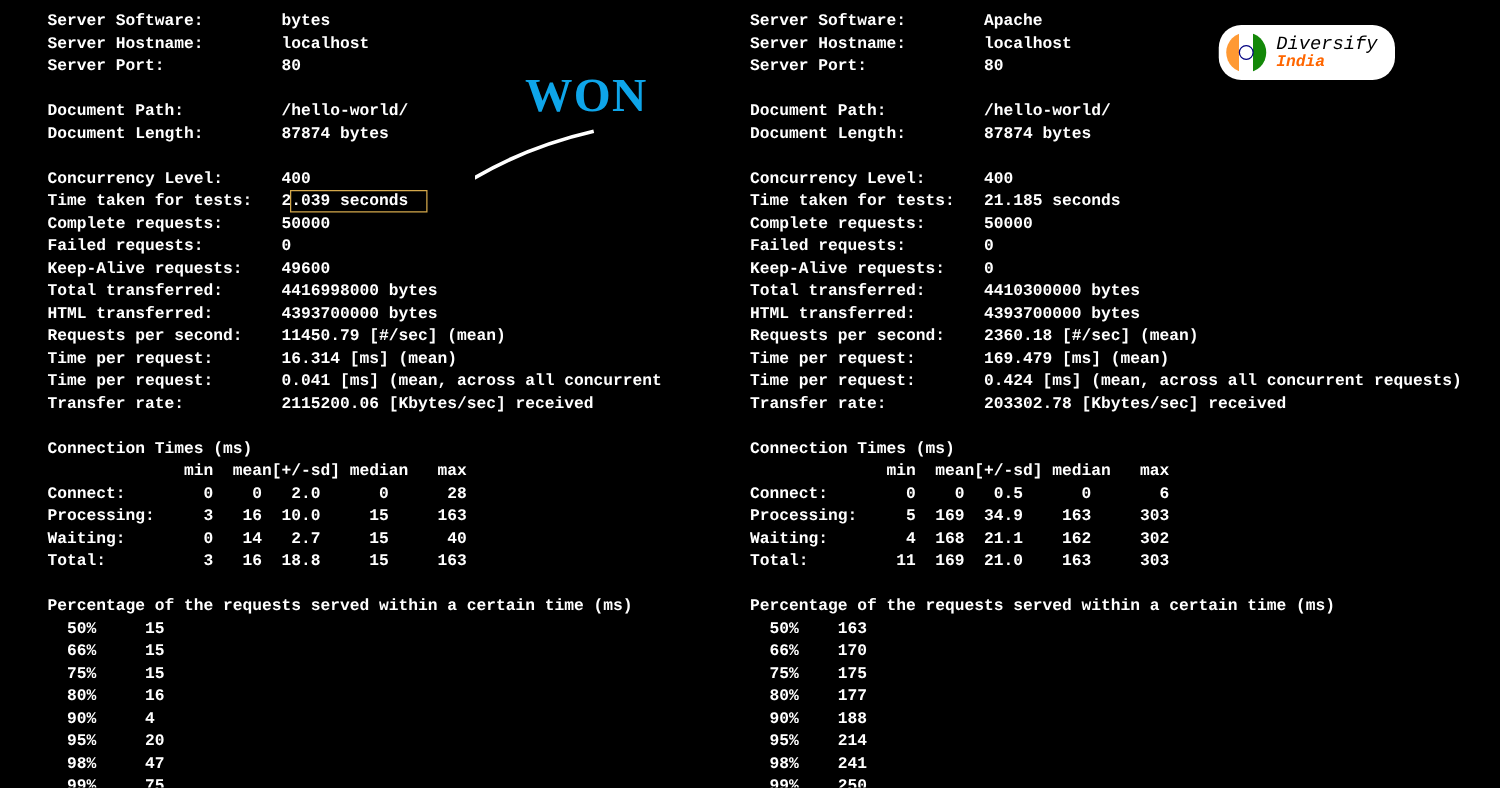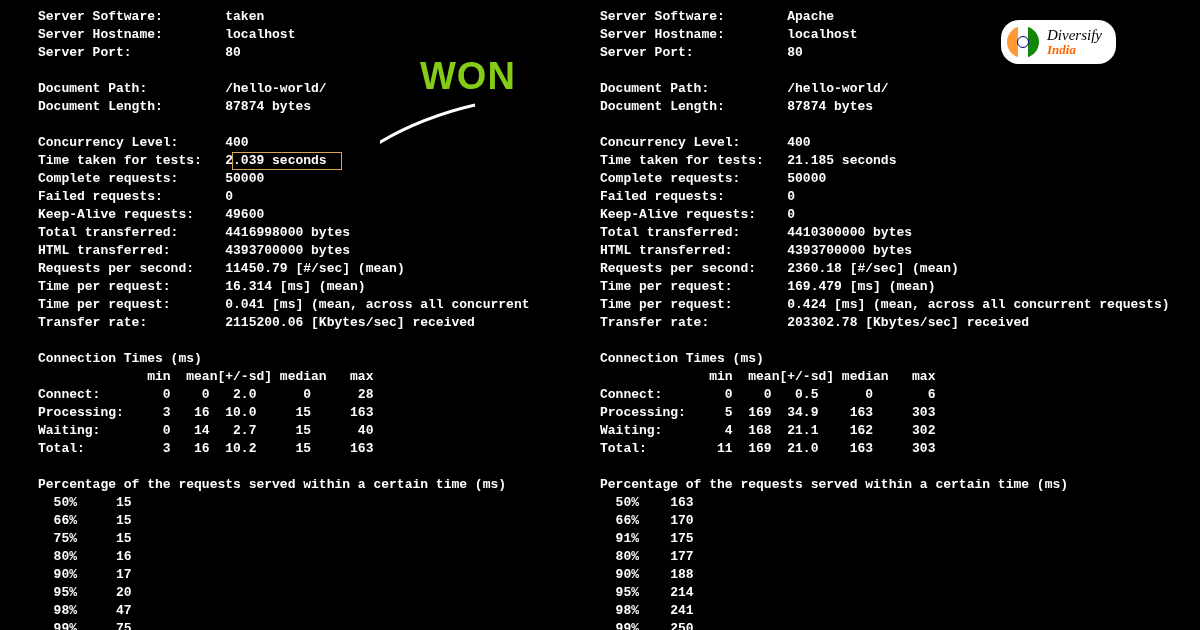--- a/index.html
+++ b/index.html
@@ -51,42 +51,42 @@
     width: 10px;
     height: 10px;
     border: 1px solid #000080;
     border-radius: 50%;
     background: #fff;
   }
   .badge-text {
     display: flex;
     flex-direction: column;
     line-height: 1;
-    font-family: Liberation Serif, serif;
+    font-family: Liberation Mono, monospace;
     font-weight: normal;
   }
   .badge-top {
     color: #000;
     font-size: 15px;
     font-style: italic;
   }
   .badge-bottom {
     color: #ff6600;
     font-size: 13px;
     font-weight: bold;
     font-style: italic;
   }
   .won-label {
     position: absolute;
     top: 55px;
     left: 420px;
-    font-family: Liberation Sans, sans-serif;
+    font-family: Liberation Serif, serif;
     font-size: 38px;
     font-weight: 900;
-    color: #84cc16;
+    color: #0ea5e9;
     letter-spacing: 1px;
   }
   .arrow {
     position: absolute;
     top: 100px;
     left: 380px;
     pointer-events: none;
   }
   .highlight-box {
     position: absolute;
@@ -95,21 +95,21 @@
     width: 110px;
     height: 18px;
     border: 1px solid #d4a84b;
     pointer-events: none;
   }
 </style>
 </head>
 <body>
 
 <div class="container">
-  <div class="panel panel-left"><span>Server Software:</span>        <span>taken</span>
+  <div class="panel panel-left"><span>Server Software:</span>        <span>bytes</span>
 <span>Server Hostname:</span>        <span>localhost</span>
 <span>Server Port:</span>            <span>80</span>
 
 <span>Document Path:</span>          <span>/hello-world/</span>
 <span>Document Length:</span>        <span>87874 bytes</span>
 
 <span>Concurrency Level:</span>      <span>400</span>
 <span>Time taken for tests:</span>   <span>2.039 seconds</span>
 <span>Complete requests:</span>      <span>50000</span>
 <span>Failed requests:</span>        <span>0</span>
@@ -119,28 +119,28 @@
 <span>Requests per second:</span>    <span>11450.79 [#/sec] (mean)</span>
 <span>Time per request:</span>       <span>16.314 [ms] (mean)</span>
 <span>Time per request:</span>       <span>0.041 [ms] (mean, across all concurrent</span>
 <span>Transfer rate:</span>          <span>2115200.06 [Kbytes/sec] received</span>
 
 <span>Connection Times (ms)</span>
 <span>              min  mean[+/-sd] median   max</span>
 <span>Connect:        0    0   2.0      0      28</span>
 <span>Processing:     3   16  10.0     15     163</span>
 <span>Waiting:        0   14   2.7     15      40</span>
-<span>Total:          3   16  10.2     15     163</span>
+<span>Total:          3   16  18.8     15     163</span>
 
 <span>Percentage of the requests served within a certain time (ms)</span>
 <span>  50%     15</span>
 <span>  66%     15</span>
 <span>  75%     15</span>
 <span>  80%     16</span>
-<span>  90%     17</span>
+<span>  90%     4</span>
 <span>  95%     20</span>
 <span>  98%     47</span>
 <span>  99%     75</span>
 </div>
   <div class="panel panel-right"><span>Server Software:</span>        <span>Apache</span>
 <span>Server Hostname:</span>        <span>localhost</span>
 <span>Server Port:</span>            <span>80</span>
 
 <span>Document Path:</span>          <span>/hello-world/</span>
 <span>Document Length:</span>        <span>87874 bytes</span>
@@ -160,21 +160,21 @@
 <span>Connection Times (ms)</span>
 <span>              min  mean[+/-sd] median   max</span>
 <span>Connect:        0    0   0.5      0       6</span>
 <span>Processing:     5  169  34.9    163     303</span>
 <span>Waiting:        4  168  21.1    162     302</span>
 <span>Total:         11  169  21.0    163     303</span>
 
 <span>Percentage of the requests served within a certain time (ms)</span>
 <span>  50%    163</span>
 <span>  66%    170</span>
-<span>  91%    175</span>
+<span>  75%    175</span>
 <span>  80%    177</span>
 <span>  90%    188</span>
 <span>  95%    214</span>
 <span>  98%    241</span>
 <span>  99%    250</span>
 </div>
 </div>
 
 <div class="highlight-box"></div>
 

